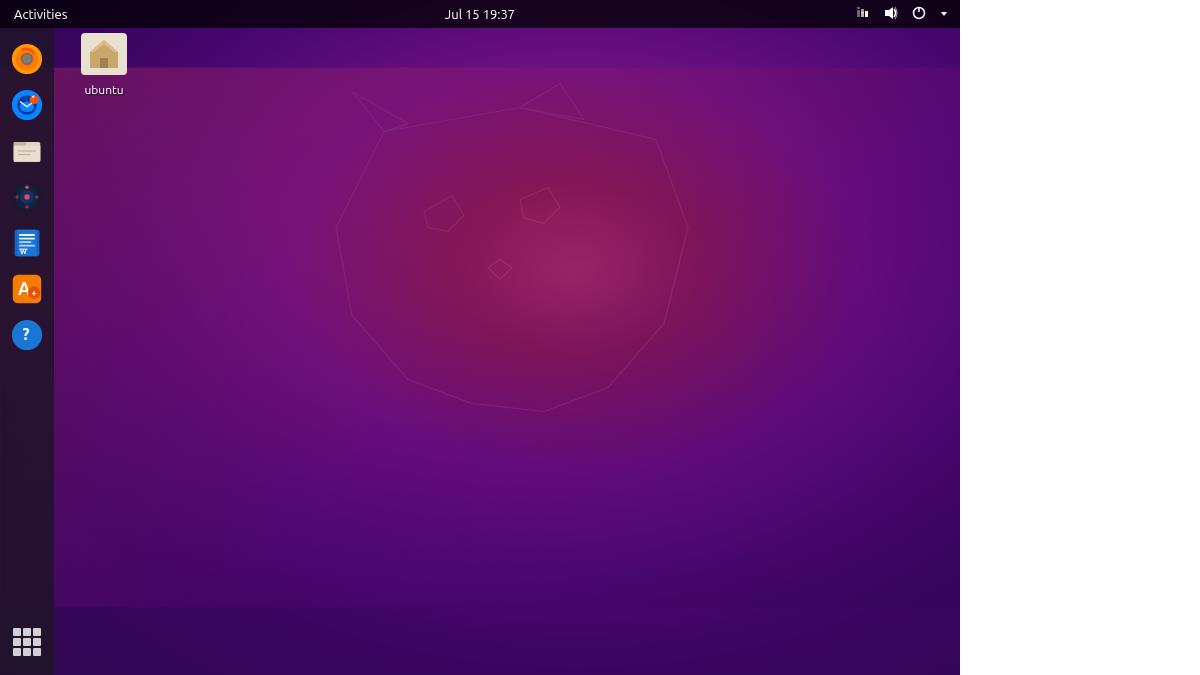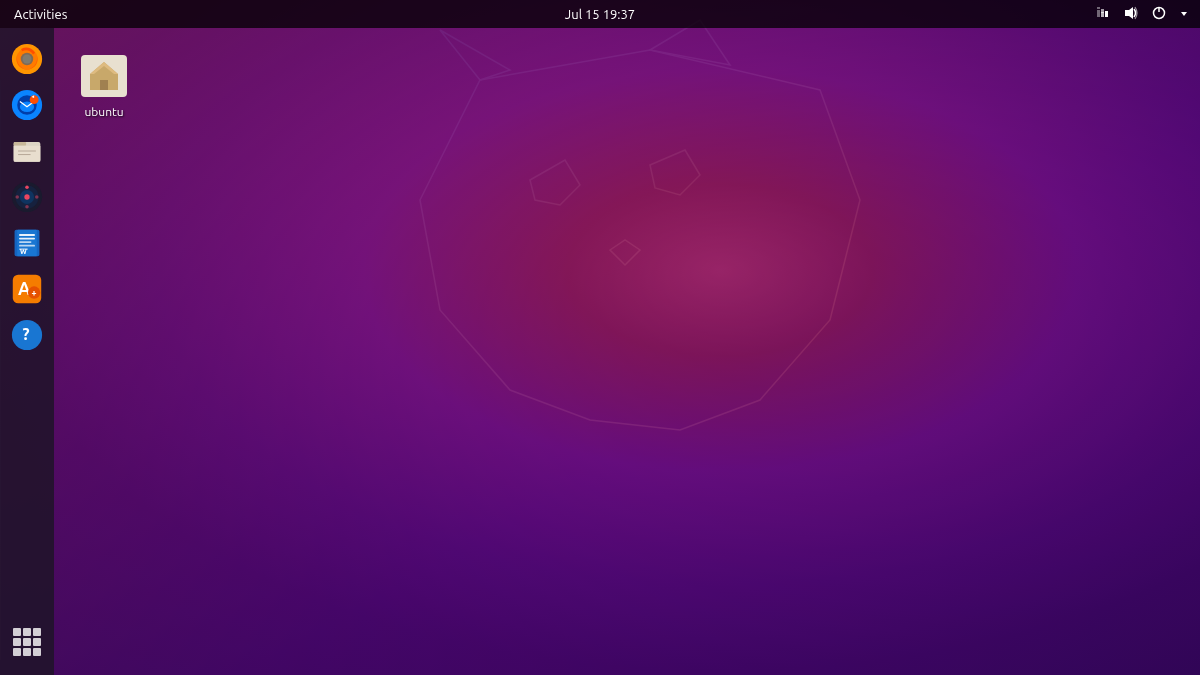--- a/index.html
+++ b/index.html
@@ -7,21 +7,21 @@
     body {
       width: 1200px;
       height: 675px;
       overflow: hidden;
       font-family: 'Ubuntu', 'Segoe UI', sans-serif;
       position: relative;
     }
 
     
     #desktop {
-      width: 1200px;
+      width: 960px;
       height: 675px;
       position: relative;
       background: radial-gradient(ellipse at 60% 40%, #b03060 0%, #8b1a4a 15%, #6b1080 35%, #4a0870 55%, #3a0560 70%, #2d0850 100%);
       overflow: hidden;
     }
 
     
     #cat-bg {
       position: absolute;
       top: 0;
@@ -112,21 +112,21 @@
       bottom: 12px;
       display: flex;
       flex-direction: column;
       align-items: center;
       gap: 4px;
     }
 
     
     #desktop-icons {
       position: absolute;
-      top: 52px;
+      top: 30px;
       left: 64px;
       display: flex;
       flex-direction: column;
       gap: 10px;
       align-items: center;
     }
 
     .desktop-icon {
       display: flex;
       flex-direction: column;

